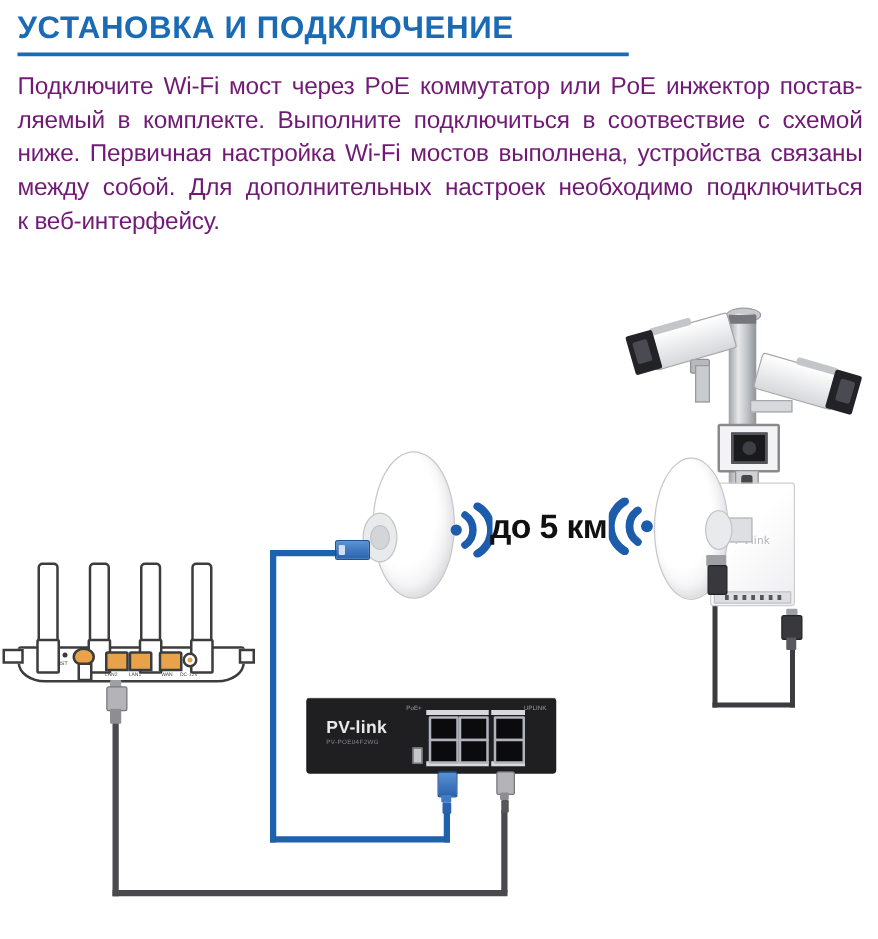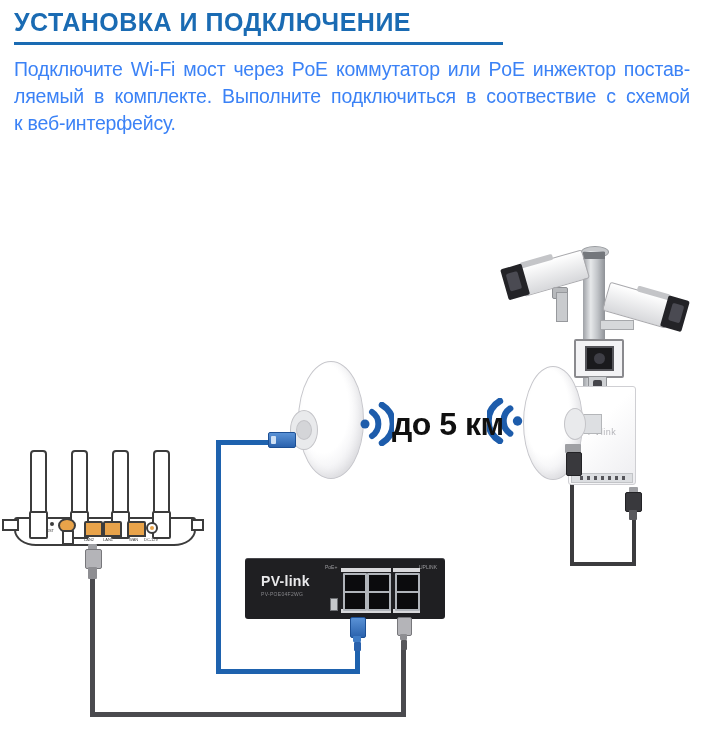--- a/index.html
+++ b/index.html
@@ -2,21 +2,21 @@
 <html><head>
 <meta charset="utf-8">
 <style>
   html,body{margin:0;padding:0;background:#ffffff;}
   #page{position:relative;width:702px;height:751px;background:#ffffff;overflow:hidden;
         font-family:"Liberation Sans",sans-serif;}
   
   .title-wrap{position:absolute;left:14px;top:8px;width:489px;border-bottom:3px solid #1a6bb3;padding-bottom:5px;}
   .title{font-size:25px;font-weight:bold;color:#1a6bb3;letter-spacing:0.5px;white-space:nowrap;}
   
-  .intro{position:absolute;left:14px;top:56px;width:676px;color:#3b82f6;}
+  .intro{position:absolute;left:14px;top:56px;width:676px;color:#701a75;}
   .line{font-size:19.5px;line-height:27px;letter-spacing:-0.2px;text-align:justify;text-align-last:justify;}
   .line.last{text-align:right;text-align-last:left;}
   
   .abs{position:absolute;}
   .cable-b{position:absolute;background:#1e62ae;}
   .cable-g{position:absolute;background:#4a4a4e;}
   .cable-d{position:absolute;background:#3c3c3e;}
   
   .antenna{position:absolute;width:13px;height:70px;background:#fff;border:2px solid #3c3c3c;border-radius:4px 4px 1px 1px;}
   .hinge{position:absolute;width:15px;height:24px;background:#fff;border:2px solid #3c3c3c;border-radius:2px;}
@@ -24,21 +24,21 @@
   .wing{position:absolute;height:8px;background:#fff;border:2px solid #3c3c3c;}
   .rj45{position:absolute;width:15px;height:12px;background:#e8a34a;border:2px solid #3c3c3c;border-radius:2px 2px 0 0;}
   .tinylabel{position:absolute;font-size:4px;color:#3c3c3c;letter-spacing:0;}
   
   .dish{position:absolute;border-radius:50%;border:1px solid #c6c6cb;
         background:radial-gradient(ellipse at 38% 40%, #ffffff 45%, #efeff2 70%, #dcdce1 90%, #cbcbd1 100%);
         box-shadow:inset -3px -5px 8px rgba(0,0,0,0.06);}
   .hub{position:absolute;border-radius:50%;background:#e9eaec;border:1px solid #c4c4c8;}
   
   .distance{position:absolute;left:392px;top:406px;width:88px;text-align:center;
-            font-size:32px;font-weight:bold;color:#101010;letter-spacing:-0.5px;white-space:nowrap;}
+            font-size:27px;font-weight:bold;color:#101010;letter-spacing:-0.5px;white-space:nowrap;}
   
   .pole{position:absolute;left:583px;top:251px;width:22px;height:188px;border-radius:2px;
         background:linear-gradient(90deg,#9ea1a6,#e6e8ea 35%,#c2c5c9 65%,#8f9297);}
   .cam-body{position:absolute;background:linear-gradient(#ffffff,#d7d8db);border:1px solid #a9a9ad;border-radius:3px;}
   .cam-cap{position:absolute;background:#232327;border-radius:2px;}
   
   .outdoor{position:absolute;left:568px;top:386px;width:66px;height:97px;border:1px solid #cfcfd3;border-radius:3px;
            background:linear-gradient(135deg,#ffffff 40%,#ededf0);}
   .outdoor-brand{position:absolute;left:0;top:40px;width:100%;text-align:center;font-size:9px;color:#b5b5ba;letter-spacing:0.5px;}
   .port-strip{position:absolute;left:2px;top:86px;width:60px;height:8px;background:#dcdee1;border:1px solid #c2c4c7;display:flex;gap:4px;align-items:center;justify-content:center;}
@@ -61,20 +61,22 @@
 
 <div id="page">
 
   <div class="title-wrap">
     <div class="title">УСТАНОВКА И ПОДКЛЮЧЕНИЕ</div>
   </div>
 
   <div class="intro">
     <div class="line">Подключите Wi-Fi мост через PoE коммутатор или PoE инжектор постав-</div>
     <div class="line">ляемый в комплекте. Выполните подключиться в соотвествие с схемой</div>
+    <div class="line">ниже. Первичная настройка Wi-Fi мостов выполнена, устройства связаны</div>
+    <div class="line">между собой. Для дополнительных настроек необходимо подключиться</div>
     <div class="line last">к веб-интерфейсу.</div>
   </div>
 
   <div>
 
     <div class="cable-b" style="left:216px;top:440px;width:58px;height:5px;"></div>
     <div class="cable-b" style="left:216px;top:440px;width:5px;height:234px;"></div>
     <div class="cable-b" style="left:216px;top:669px;width:144px;height:5px;"></div>
     <div class="cable-b" style="left:355px;top:646px;width:5px;height:28px;"></div>
 

